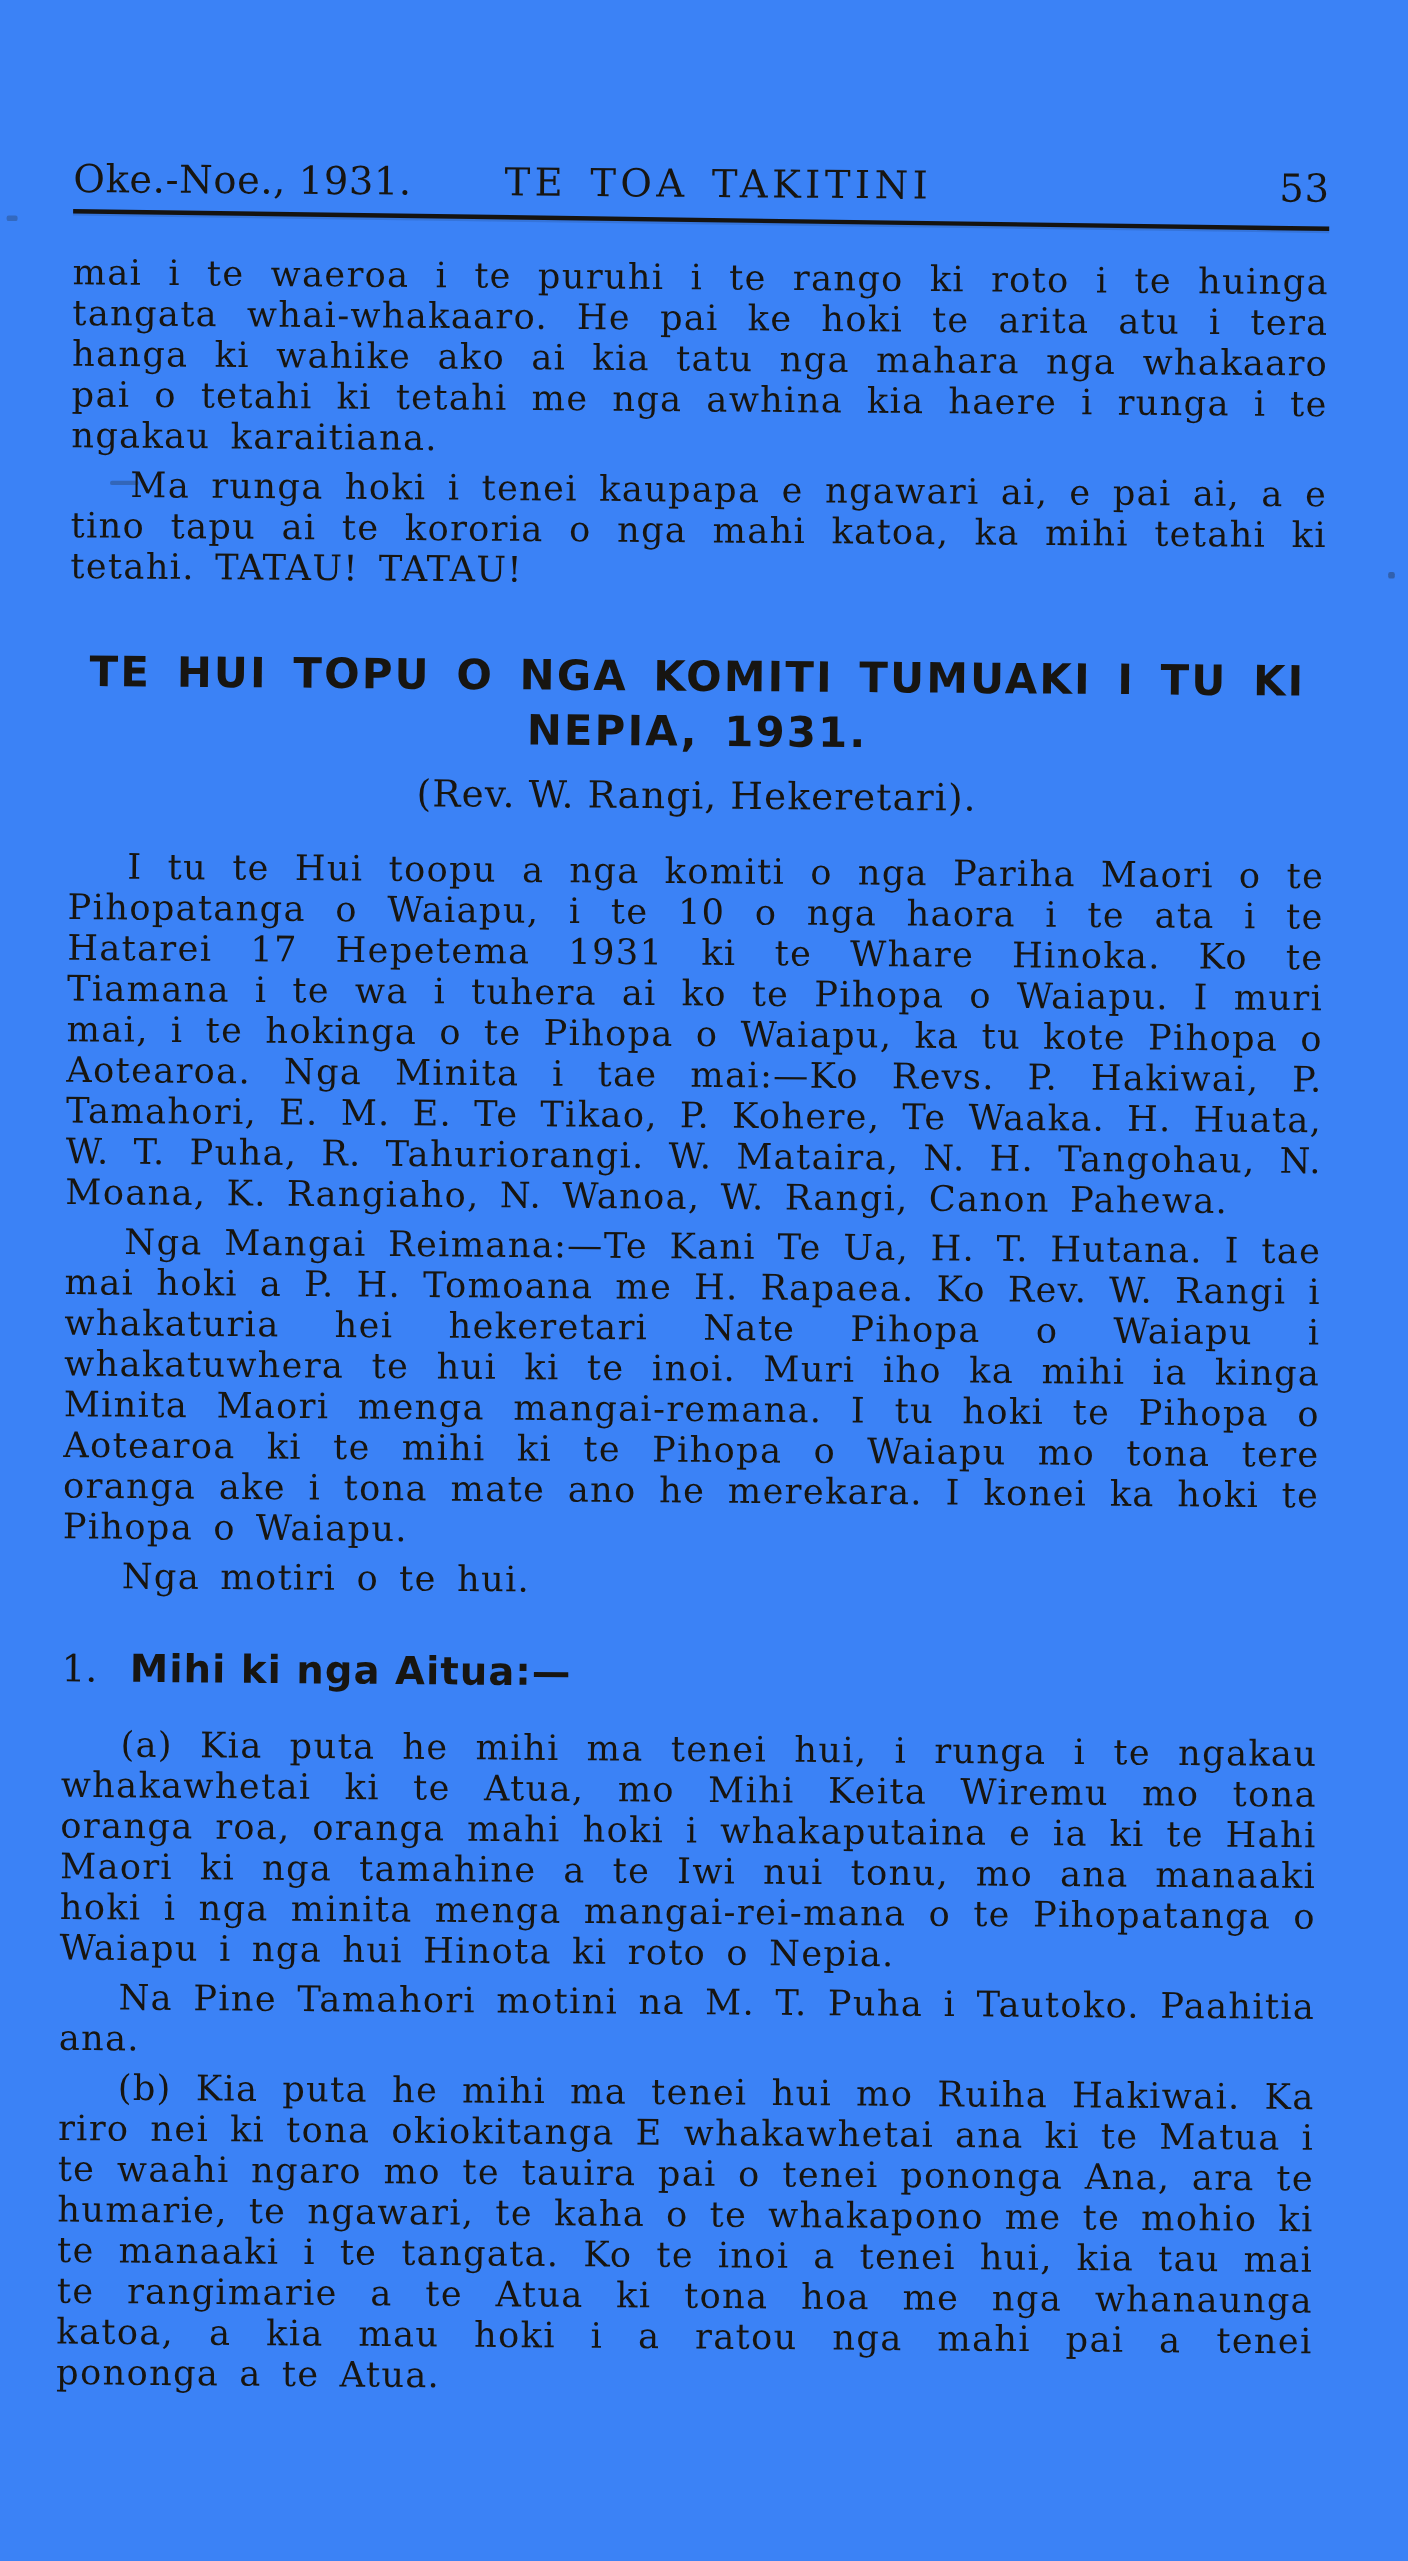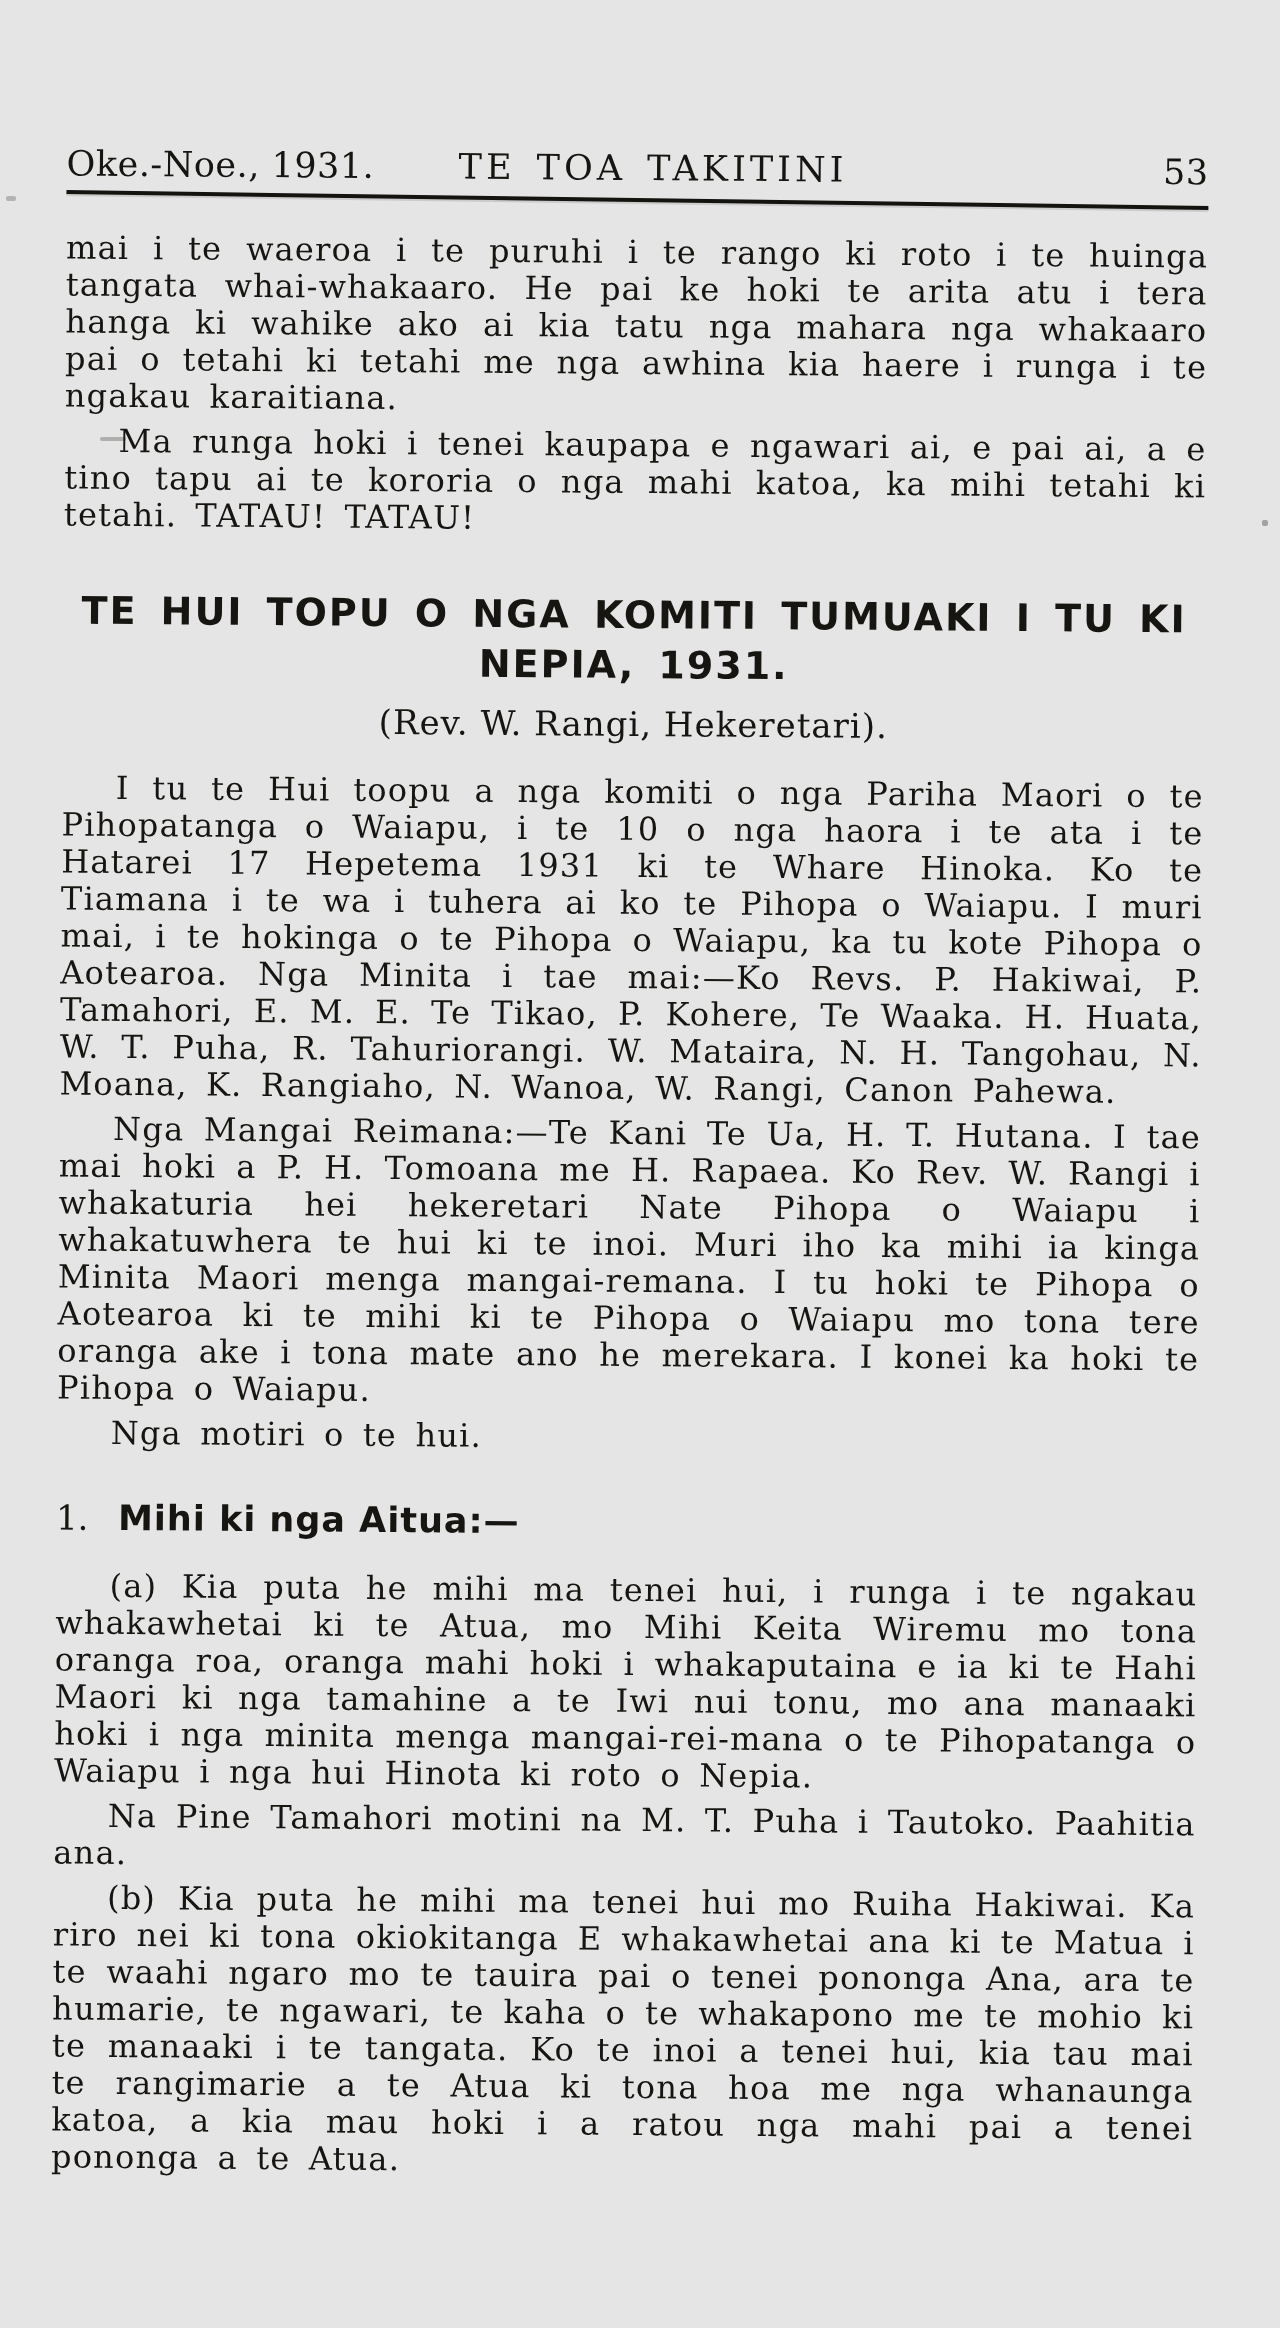--- a/index.html
+++ b/index.html
@@ -12,21 +12,21 @@
     height: 2328px;
     overflow: hidden;
     position: relative;
     font-family: "DejaVu Serif", serif;
     color: #171511;
     background: #fdfdfb;
   }
   .page {
     position: absolute;
     inset: 0;
-    background: #e5e5e5;
+    background: #3b82f6;
   }
   .content {
     position: relative;
     padding: 148px 70px 0 68px;
     transform: rotate(0.45deg);
     transform-origin: 640px 0;
   }
   
   .masthead {
     display: flex;

